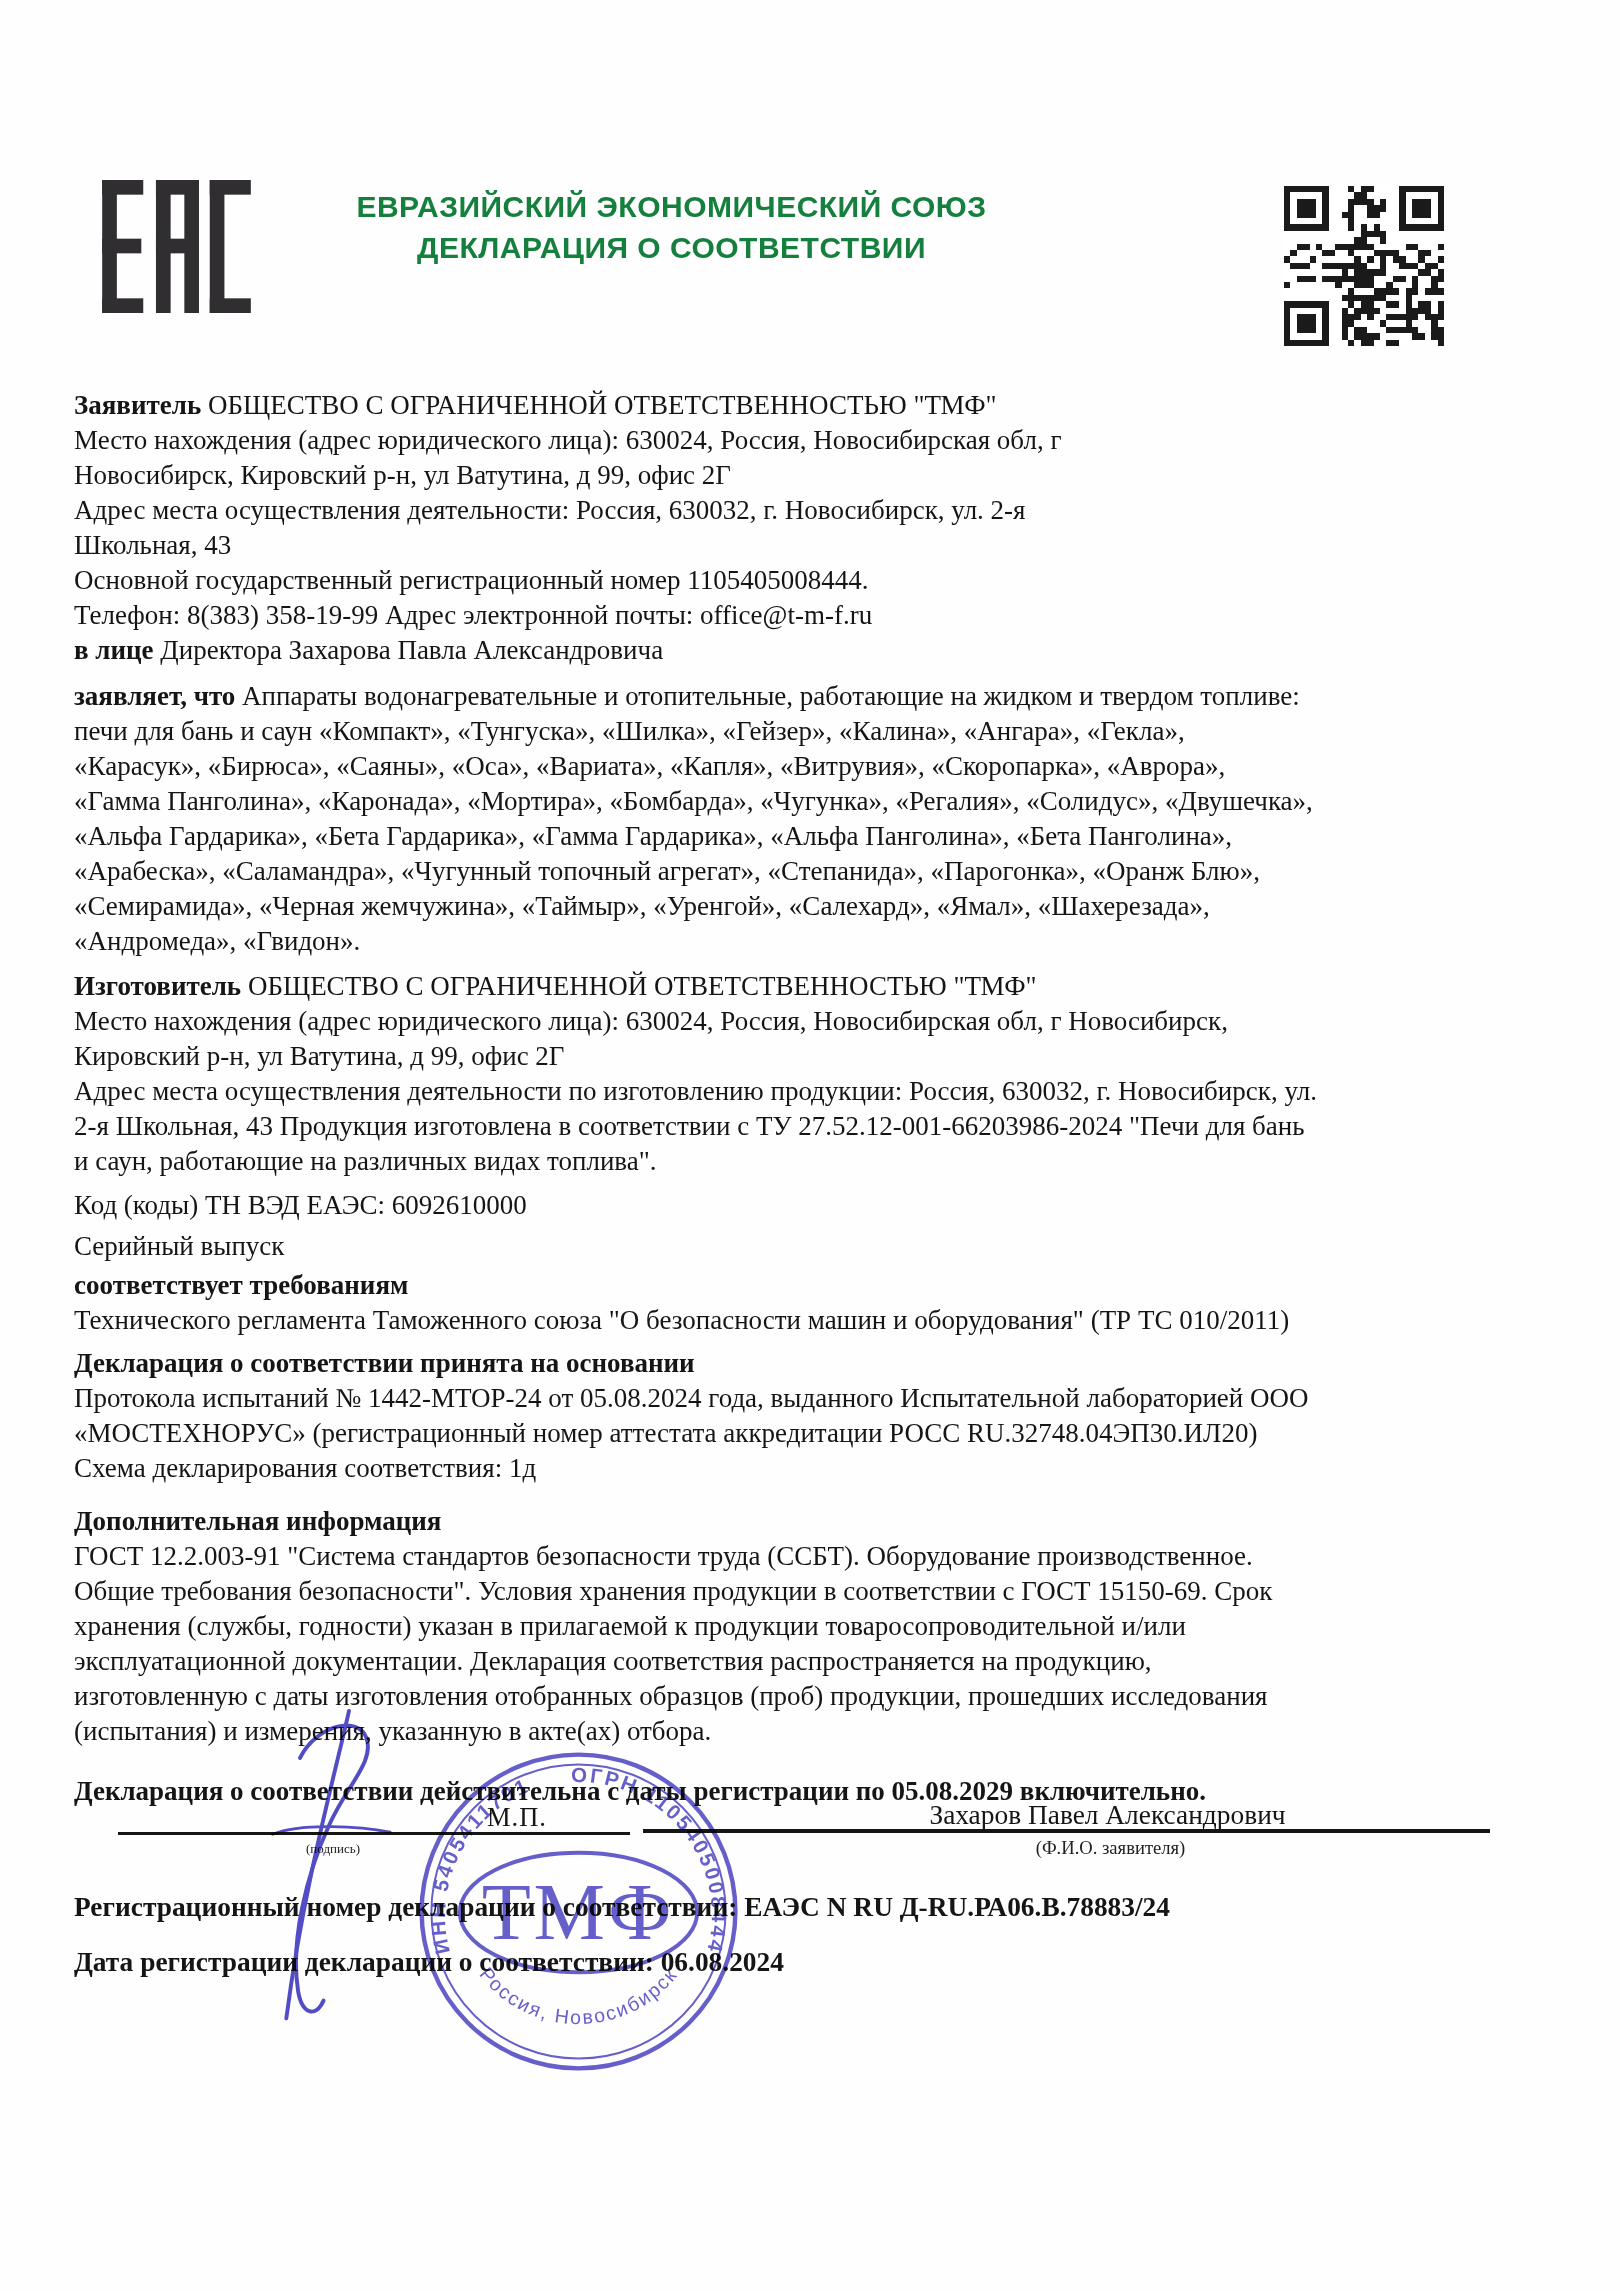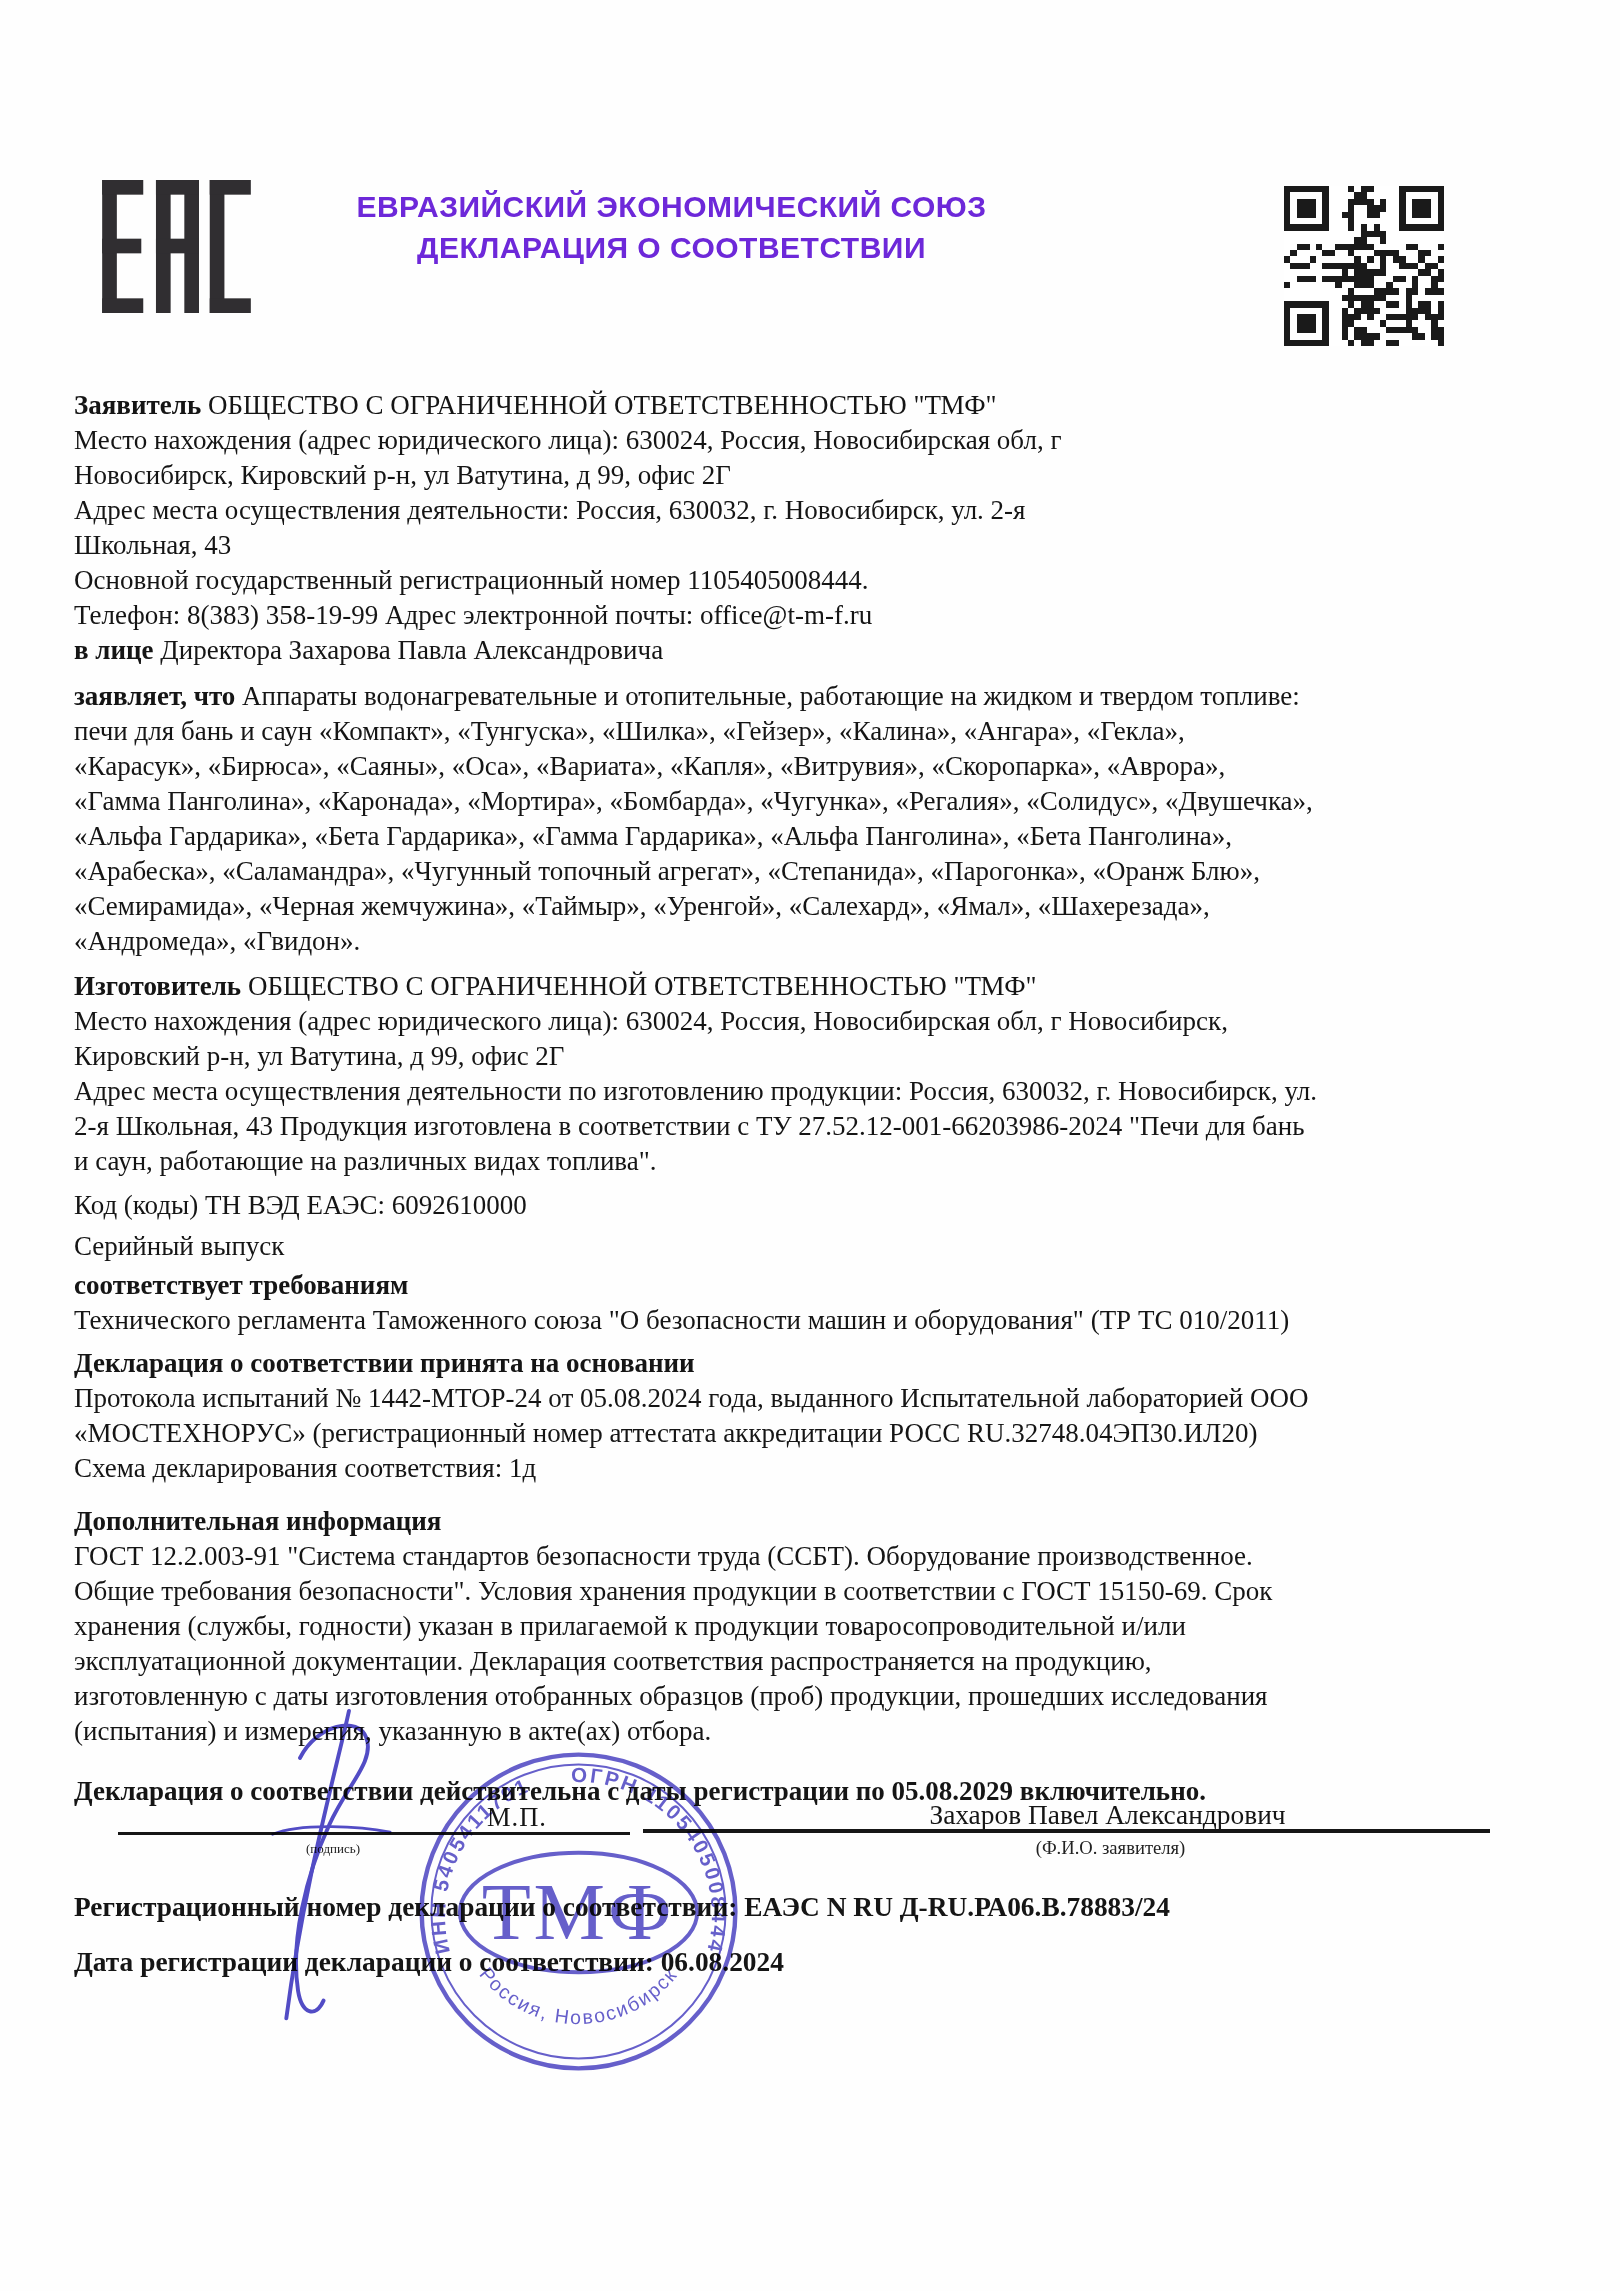--- a/index.html
+++ b/index.html
@@ -12,21 +12,21 @@
     font-family:"Liberation Serif", serif;
     color:#151515;
   }
   
   .eac-logo{position:absolute;left:102px;top:180px;}
   .doc-title{
     position:absolute;left:289px;top:186px;width:765px;
     text-align:center;
     font-family:"Liberation Sans", sans-serif;
     font-weight:bold;font-size:30px;line-height:41px;
-    color:#6d28d9;letter-spacing:0.5px;
+    color:#15803d;letter-spacing:0.5px;
   }
   .qr{position:absolute;left:1284px;top:186px;}
   
   .doc-body{
     position:absolute;left:74px;top:384px;width:1490px;
     font-size:27px;line-height:35px;
   }
   .block{margin:0;}
   .line{white-space:nowrap;height:35px;}
   .line strong{font-weight:bold;}

